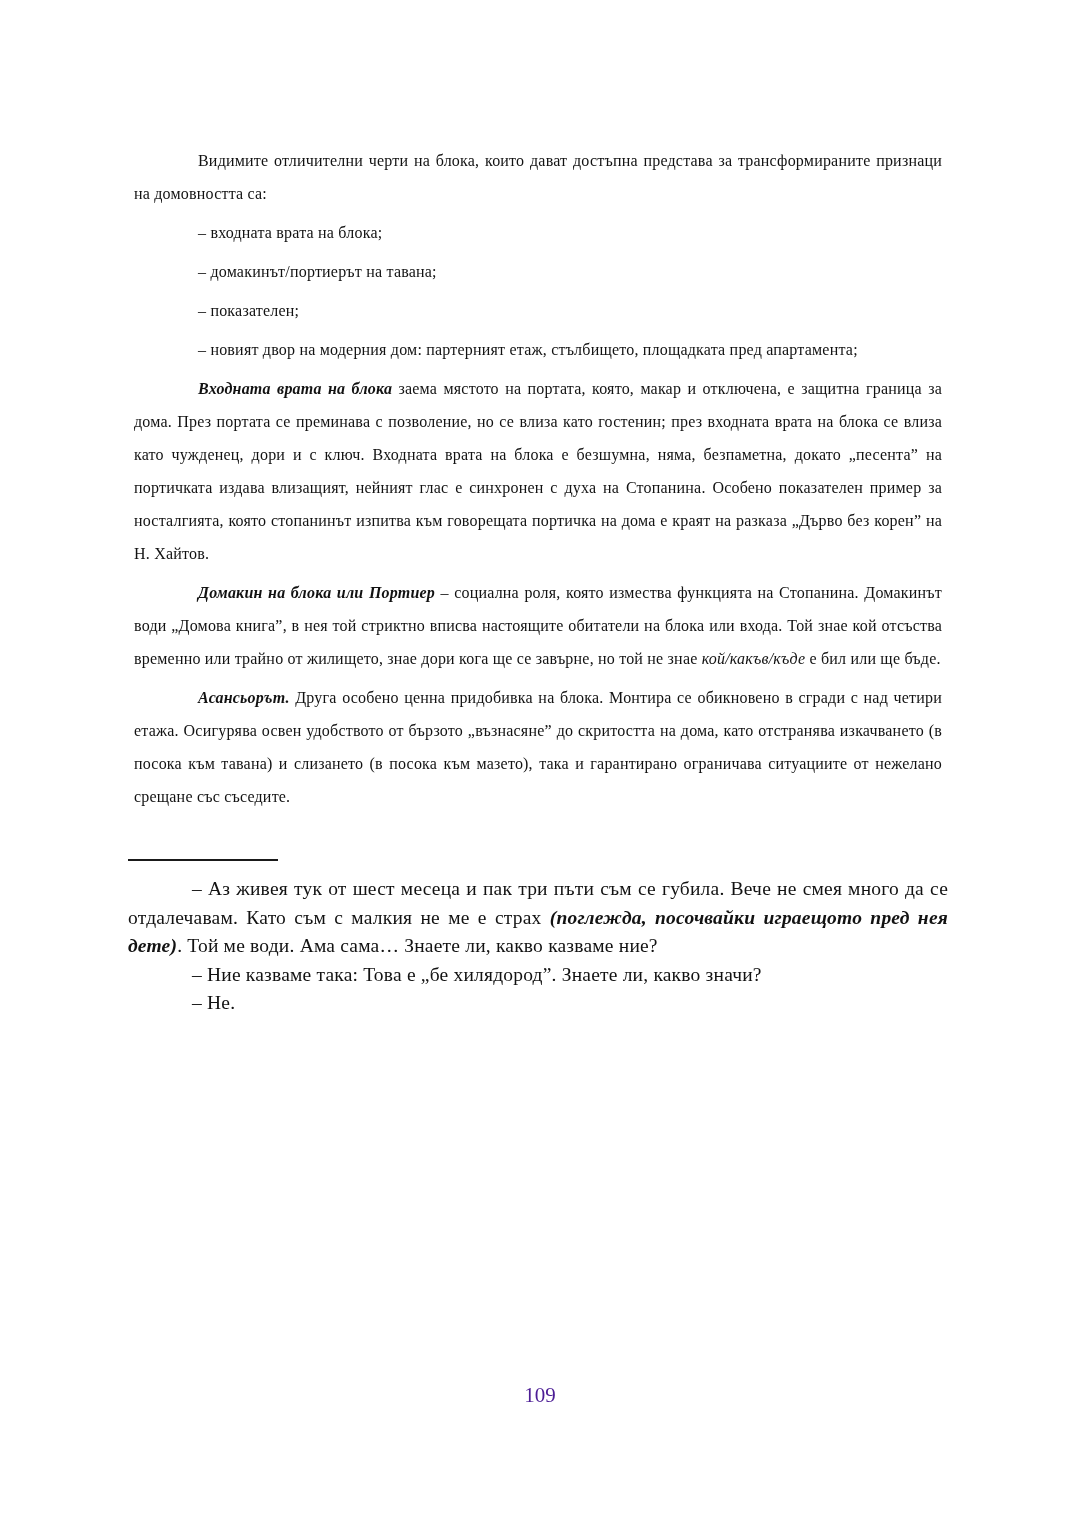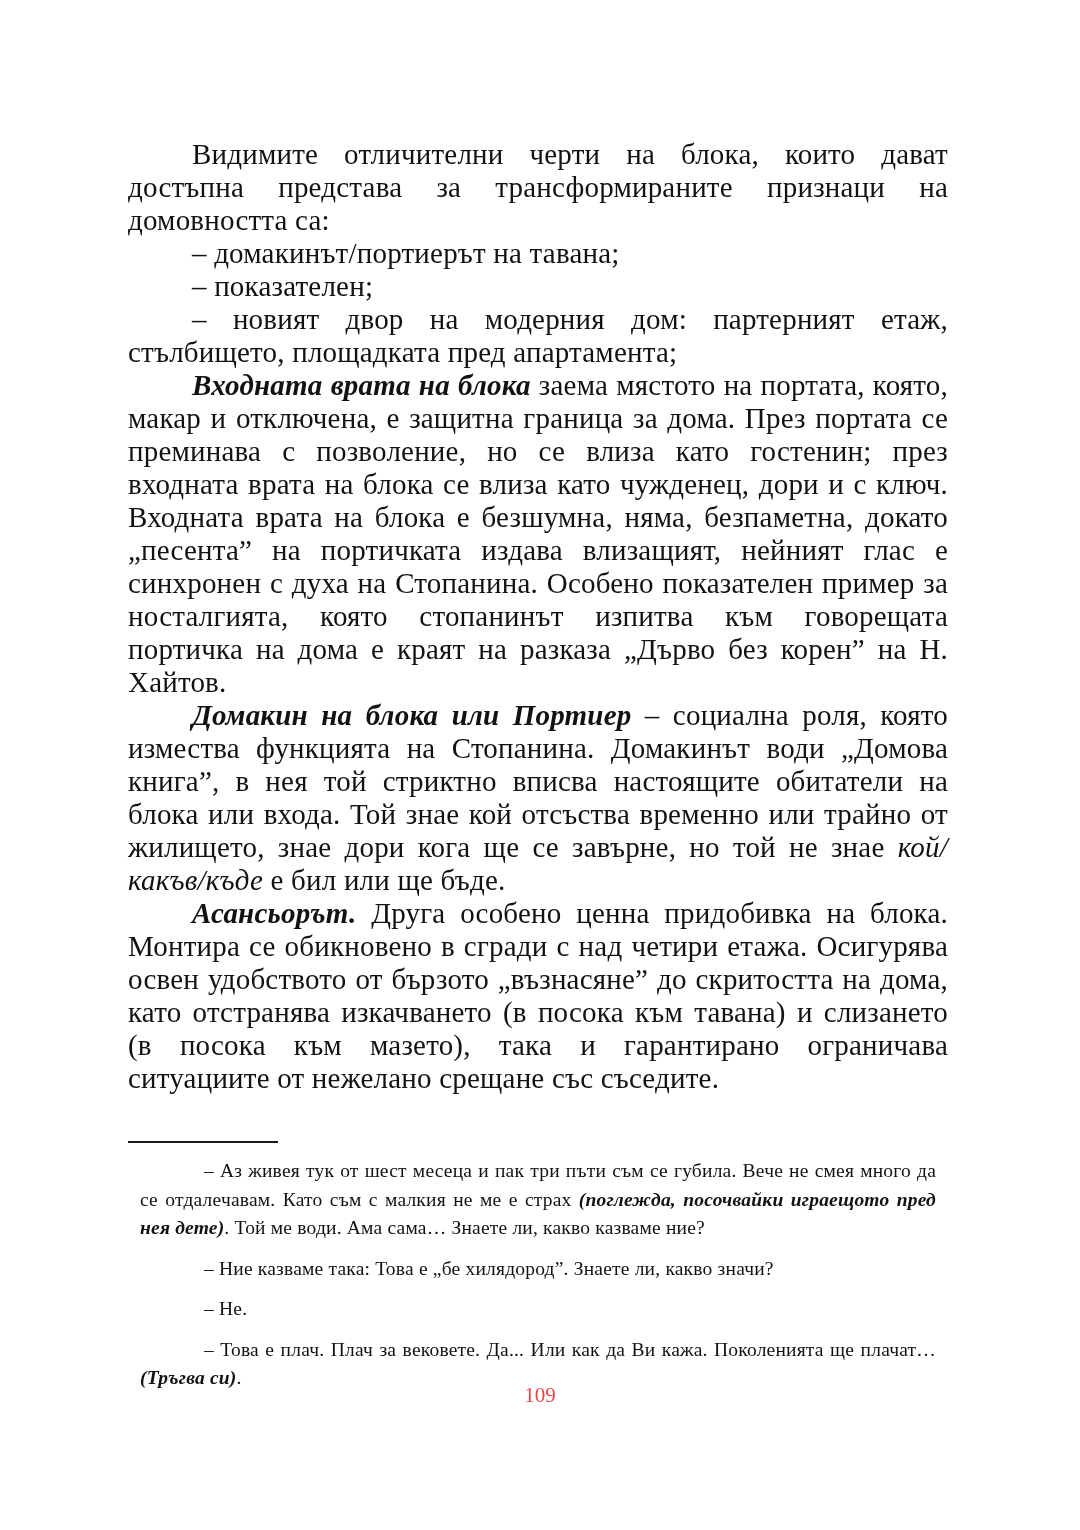--- a/index.html
+++ b/index.html
@@ -17,75 +17,75 @@
     color: #121212;
     overflow: hidden;
   }
   .content {
     position: absolute;
     left: 128px;
     top: 138px;
     width: 820px;
   }
   .body-para {
-    margin: 0;
-    font-size: 29px;
+    margin: 6px;
+    font-size: 16px;
     line-height: 33px;
     text-align: justify;
     text-indent: 64px;
     letter-spacing: 0.2px;
     font-family: Liberation Serif, serif;
   }
   .seg-normal { font-style: normal; font-weight: normal; }
   .seg-bolditalic { font-style: italic; font-weight: bold; }
   .seg-italic { font-style: italic; font-weight: normal; }
   .footnote-rule {
     width: 150px;
     height: 0;
     border: none;
     border-top: 2px solid #1a1a1a;
     margin: 46px 0 14px 0;
   }
   .footnote-para {
-    margin: 12px;
+    margin: 0;
     font-size: 19.5px;
     line-height: 28.5px;
     text-align: justify;
     text-indent: 64px;
     letter-spacing: 0.2px;
   }
   .page-number {
     position: absolute;
     left: 0;
     right: 0;
     top: 1383px;
     text-align: center;
     font-size: 21px;
-    color: #ef4444;
+    color: #4c1d95;
   }
 </style>
 </head>
 <body>
 
 <div class="page">
   <div class="content">
 
     <p class="body-para"><span class="seg-normal">Видимите отличителни черти на блока, които дават достъпна представа за трансформираните признаци на домовността са:</span></p>
+    <p class="body-para"><span class="seg-normal">– входната врата на блока;</span></p>
     <p class="body-para"><span class="seg-normal">– домакинът/портиерът на тавана;</span></p>
     <p class="body-para"><span class="seg-normal">– показателен;</span></p>
     <p class="body-para"><span class="seg-normal">– новият двор на модерния дом: партерният етаж, стълбището, площадката пред апартамента;</span></p>
     <p class="body-para"><span class="seg-bolditalic">Входната врата на блока</span><span class="seg-normal"> заема мястото на портата, която, макар и отключена, е защитна граница за дома. През портата се преминава с позволение, но се влиза като гостенин; през входната врата на блока се влиза като чужденец, дори и с ключ. Входната врата на блока е безшумна, няма, безпаметна, докато „песента” на портичката издава влизащият, нейният глас е синхронен с духа на Стопанина. Особено показателен пример за носталгията, която стопанинът изпитва към говорещата портичка на дома е краят на разказа „Дърво без корен” на Н. Хайтов.</span></p>
     <p class="body-para"><span class="seg-bolditalic">Домакин на блока или Портиер</span><span class="seg-normal"> – социална роля, която измества функцията на Стопанина. Домакинът води „Домова книга”, в нея той стриктно вписва настоящите обитатели на блока или входа. Той знае кой отсъства временно или трайно от жилището, знае дори кога ще се завърне, но той не знае </span><span class="seg-italic">кой/какъв/къде</span><span class="seg-normal"> е бил или ще бъде.</span></p>
     <p class="body-para"><span class="seg-bolditalic">Асансьорът.</span><span class="seg-normal"> Друга особено ценна придобивка на блока. Монтира се обикновено в сгради с над четири етажа. Осигурява освен удобството от бързото „възнасяне” до скритостта на дома, като отстранява изкачването (в посока към тавана) и слизането (в посока към мазето), така и гарантирано ограничава ситуациите от нежелано срещане със съседите.</span></p>
 
     <hr class="footnote-rule">
 
     <div>
       <p class="footnote-para"><span class="seg-normal">– Аз живея тук от шест месеца и пак три пъти съм се губила. Вече не смея много да се отдалечавам. Като съм с малкия не ме е страх </span><span class="seg-bolditalic">(поглежда, посочвайки играещото пред нея дете)</span><span class="seg-normal">. Той ме води. Ама сама… Знаете ли, какво казваме ние?</span></p>
       <p class="footnote-para"><span class="seg-normal">– Ние казваме така: Това е „бе хилядород”. Знаете ли, какво значи?</span></p>
       <p class="footnote-para"><span class="seg-normal">– Не.</span></p>
-      <p class="footnote-para"><span class="seg-normal">– Това е плач. Плач за вековете. Да... Или как да Ви кажа. Поколенията ще плачат…</span><span class="seg-bolditalic">(Тръгва си)</span><span class="seg-normal">.</span></p>
     </div>
 
   </div>
 
   <div class="page-number">109</div>
 </div>
 
 </body></html>

